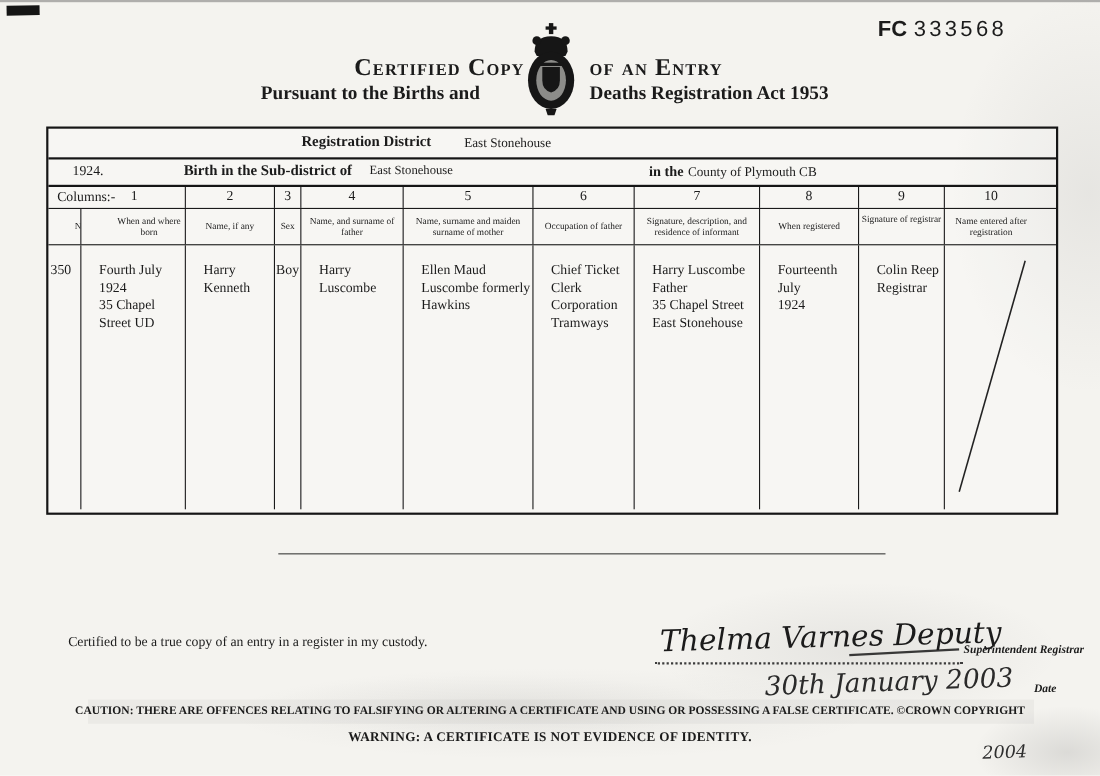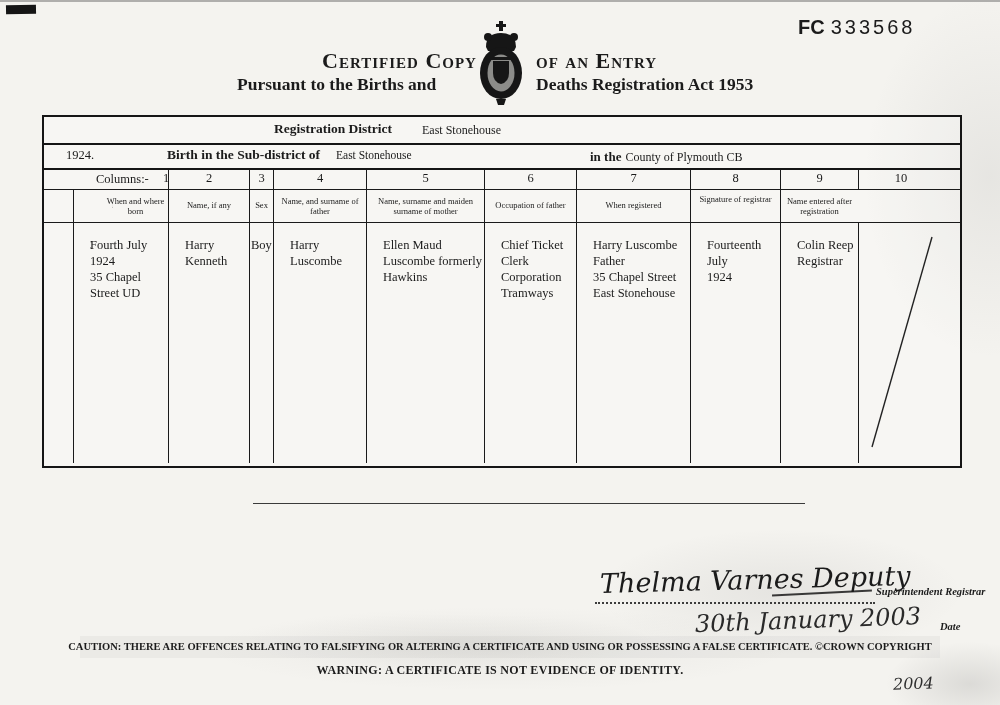--- a/index.html
+++ b/index.html
@@ -32,21 +32,21 @@
   
   .form{left:42px;top:115px;width:920px;height:353px;border:2.5px solid #151515;box-sizing:border-box;background:rgba(255,255,255,0.25);}
   .grid{display:grid;grid-template-columns:29px 95px 81px 24px 93px 118px 92px 114px 90px 78px 85px;box-sizing:border-box;}
   .row{position:relative;box-sizing:border-box;}
   .r-district{height:28px;border-bottom:2.5px solid #151515;}
   .r-sub{height:25px;border-bottom:2px solid #151515;}
   .r-nums{height:20px;border-bottom:1.5px solid #1a1a1a;}
   .r-heads{height:33px;border-bottom:1.5px solid #1a1a1a;}
   .r-entry{height:240px;}
   .cell{box-sizing:border-box;border-left:1.5px solid #1a1a1a;overflow:hidden;}
-  .cell.first{border-left:none;margin-left:44px;}
+  .cell.first{border-left:none;}
   .num-cell{font-size:12.5px;text-align:center;padding-top:1px;}
   .head-cell{font-size:8.5px;line-height:1.18;text-align:center;padding:2px 1px 0 1px;white-space:pre-line;}
   .entry-cell{font-size:12.5px;line-height:1.28;padding:14px 2px 0 16px;white-space:pre-line;}
   .lbl-bold{font-weight:bold;font-size:13.5px;}
   .val{font-size:12px;}
   .merged{position:relative;}
   .columns-label{position:absolute;left:8px;top:2px;font-size:12.5px;}
   .col1num{position:absolute;left:60px;top:1px;width:36px;text-align:center;font-size:12.5px;}
   
   .underline-rule{left:253px;top:503px;width:552px;height:0;border-top:1.2px solid #3a3a3a;}
@@ -132,20 +132,22 @@
       <div class="cell first head-cell" style="padding-top:10px;padding-left:24px;">No.</div>
       <div class="cell head-cell" style="padding-top:6px;padding-left:30px;">When and where
 born</div>
       <div class="cell head-cell" style="padding-top:10px;">Name, if any</div>
       <div class="cell head-cell" style="padding-top:10px;">Sex</div>
       <div class="cell head-cell" style="padding-top:6px;">Name, and surname of
 father</div>
       <div class="cell head-cell" style="padding-top:6px;">Name, surname and maiden
 surname of mother</div>
       <div class="cell head-cell" style="padding-top:10px;">Occupation of father</div>
+      <div class="cell head-cell" style="padding-top:6px;">Signature, description, and
+residence of informant</div>
       <div class="cell head-cell" style="padding-top:10px;">When registered</div>
       <div class="cell head-cell" style="padding-top:4px;">Signature of registrar</div>
       <div class="cell head-cell" style="padding-top:6px;">Name entered after
 registration</div>
     </div>
 
     <div class="row r-entry grid">
       <div class="cell first entry-cell" style="padding-left:2px;">350</div>
       <div class="cell entry-cell">Fourth July
 1924
@@ -174,20 +176,21 @@
       <div class="cell">
         <svg class="diag-svg" width="85" height="240" viewBox="0 0 85 240" xmlns="http://www.w3.org/2000/svg">
           <line x1="13" y1="224" x2="73" y2="14" stroke="#222" stroke-width="1.4"></line>
         </svg>
       </div>
     </div>
   </div>
 
   <div class="abs underline-rule"></div>
 
+  <div class="abs statement">Certified to be a true copy of an entry in a register in my custody.</div>
   <div class="abs sig-dotline"></div>
   <div class="abs signature">Thelma Varnes Deputy</div>
   <div class="abs sig-strike"></div>
   <div class="abs sig-label">Superintendent Registrar</div>
   <div class="abs date-hw">30th January 2003</div>
   <div class="abs date-label">Date</div>
 
   <div class="abs caution-smudge"></div>
   <div class="abs caution">CAUTION: THERE ARE OFFENCES RELATING TO FALSIFYING OR ALTERING A CERTIFICATE AND USING OR POSSESSING A FALSE CERTIFICATE. ©CROWN COPYRIGHT</div>
   <div class="abs warning">WARNING: A CERTIFICATE IS NOT EVIDENCE OF IDENTITY.</div>

